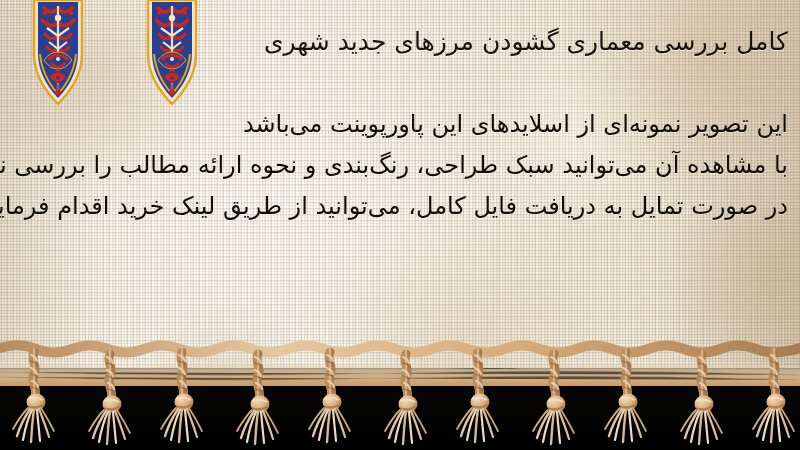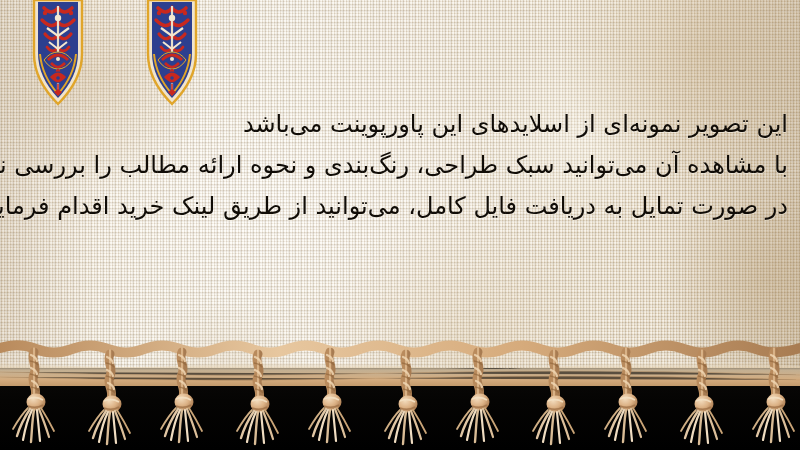--- a/index.html
+++ b/index.html
@@ -189,20 +189,21 @@
       <use href="#medallion" x="0" y="0"></use>
     </g>
     <g transform="translate(58,60)">
       <use href="#pendant" x="0" y="0"></use>
     </g>
     <g transform="translate(172,60)">
       <use href="#pendant" x="0" y="0"></use>
     </g>
   </svg>
 
+  <div class="title">کامل بررسی معماری گشودن مرزهای جدید شهری</div>
 
   <div class="body-block">
     <span class="body-line">این تصویر نمونه‌ای از اسلایدهای این پاورپوینت می‌باشد</span>
     <span class="body-line">با مشاهده آن می‌توانید سبک طراحی، رنگ‌بندی و نحوه ارائه مطالب را بررسی نمایید</span>
     <span class="body-line">در صورت تمایل به دریافت فایل کامل، می‌توانید از طریق لینک خرید اقدام فرمایید</span>
   </div>
 
   <div class="black-field"></div>
 
   <svg class="selvedge" viewBox="0 0 800 26" preserveAspectRatio="none">

